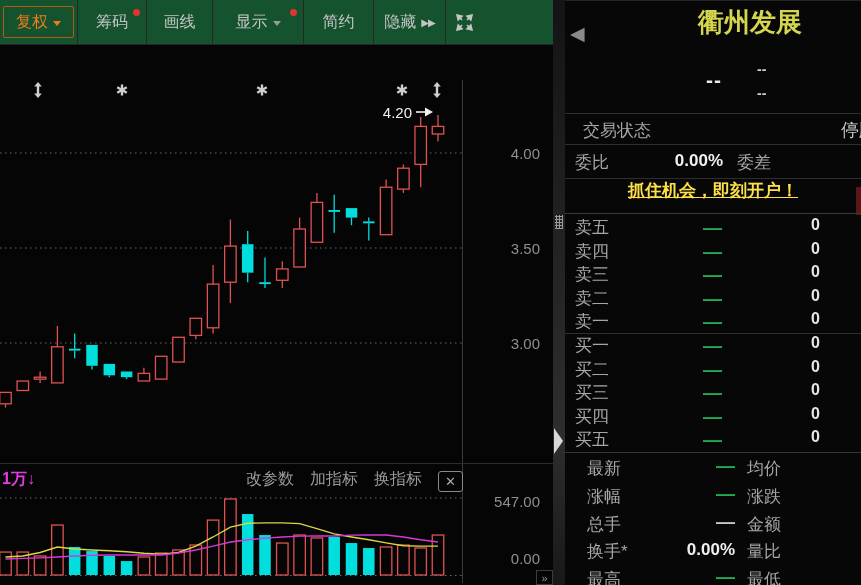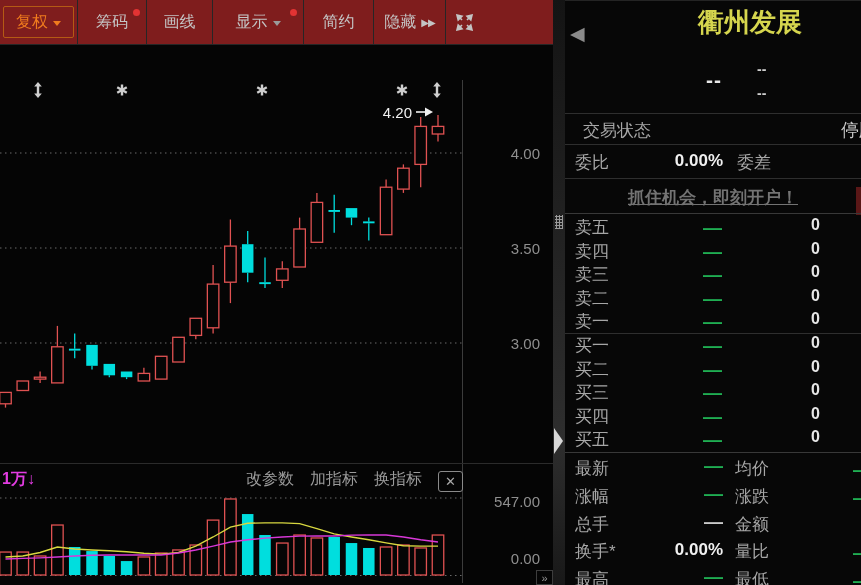--- a/index.html
+++ b/index.html
@@ -1,21 +1,21 @@
 <!DOCTYPE html>
 <html><head>
 <meta charset="utf-8">
 <style>
   html,body{margin:0;padding:0;background:#000;}
   *{box-sizing:border-box;font-family:"Liberation Sans","DejaVu Sans",sans-serif;}
   #stage{position:relative;width:861px;height:585px;background:#060606;overflow:hidden;}
 
   
   #chart-region{position:absolute;left:0;top:0;width:553px;height:585px;background:#050505;}
-  #toolbar{position:absolute;left:0;top:0;width:553px;height:45px;display:flex;align-items:stretch;border-bottom:1px solid #262626;background:#7f1d1d;}
+  #toolbar{position:absolute;left:0;top:0;width:553px;height:45px;display:flex;align-items:stretch;border-bottom:1px solid #262626;background:#14532d;}
   .tb-btn{position:relative;display:flex;align-items:center;justify-content:center;gap:5px;border-right:1px solid #262626;color:#c4c4c4;font-size:16px;cursor:pointer;}
   .tb-btn.active{color:#f07c1e;}
   .tb-btn.active::after{content:"";position:absolute;left:3px;top:6px;right:3px;bottom:6px;border:1px solid #b45a14;border-radius:2px;}
   .caret{width:0;height:0;border-left:4px solid transparent;border-right:4px solid transparent;border-top:5px solid #9a9a9a;margin-top:2px;}
   .tb-btn.active .caret{border-top-color:#f07c1e;}
   .dot{position:absolute;width:7px;height:7px;border-radius:50%;background:#e23333;top:9px;right:6px;}
   .chev{color:#c4c4c4;font-size:10px;letter-spacing:-1px;}
   #fullscreen-btn{display:flex;align-items:center;justify-content:center;width:37px;border-right:none;}
   #subheader{position:absolute;left:0;top:45px;width:553px;height:34px;display:flex;align-items:center;justify-content:flex-end;gap:20px;padding-right:98px;border-bottom:1px solid #2b2b2b;color:#a8a8a8;font-size:15px;}
   .sub-item{display:flex;align-items:center;gap:5px;cursor:pointer;}
@@ -48,30 +48,30 @@
   .qp-label{color:#a6a6a6;font-size:17px;}
   #row-status{position:absolute;left:8px;top:113px;width:296px;height:30px;}
   #row-status .qp-label{position:absolute;left:10px;top:5px;}
   #status-value{position:absolute;left:268px;top:4px;color:#c9c9c9;font-size:18px;white-space:nowrap;}
   #row-weibi{position:absolute;left:0;top:144px;width:236px;height:32px;}
   #row-weibi .qp-label{position:absolute;top:6px;}
   #weibi-label{left:10px;}
   #weibi-value{position:absolute;left:60px;width:98px;top:6px;text-align:right;color:#f0f0f0;font-size:17px;font-weight:bold;}
   #weicha-label{left:172px;}
   #ad-row{position:absolute;left:0;top:178px;width:296px;height:34px;text-align:center;}
-  #ad-link{display:inline-block;margin-top:7px;color:#737373;font-size:17px;font-weight:bold;text-decoration:underline;cursor:pointer;white-space:nowrap;}
+  #ad-link{display:inline-block;color:#fde047;font-size:17px;font-weight:bold;text-decoration:underline;cursor:pointer;white-space:nowrap;}
   #order-book{position:absolute;left:0;top:213px;width:296px;height:238px;}
   .ob-row{position:relative;width:296px;height:23.6px;cursor:pointer;}
   .ob-row .qp-label{position:absolute;left:10px;top:2px;}
   .dash{position:absolute;font-weight:bold;font-size:19px;line-height:10px;}
   .dash.green{color:#1fae52;}
   .dash.gray{color:#c9c9c9;}
   .ob-dash{left:138px;top:9px;}
   .ob-qty{position:absolute;left:180px;width:75px;top:2px;text-align:right;color:#e6e6e6;font-size:16px;font-weight:bold;}
-  #stats{position:absolute;left:0;top:452px;width:284px;height:133px;text-decoration:underline;}
+  #stats{position:absolute;left:12px;top:452px;width:284px;height:133px;text-decoration:underline;}
   .st-row{position:relative;width:296px;height:27.8px;}
   .st-label1{position:absolute;left:10px;top:4px;}
   .st-value1{position:absolute;left:60px;width:98px;top:4px;text-align:right;color:#f0f0f0;font-size:17px;font-weight:bold;}
   .st-value1 .dash{position:static;}
   .st-label2{position:absolute;left:170px;top:4px;}
   .st-dash2{left:288px;top:12px;}
   #panel-scroll-thumb{position:absolute;left:291px;top:186px;width:5px;height:28px;background:#5a1717;}
 </style>
 </head>
 <body>

